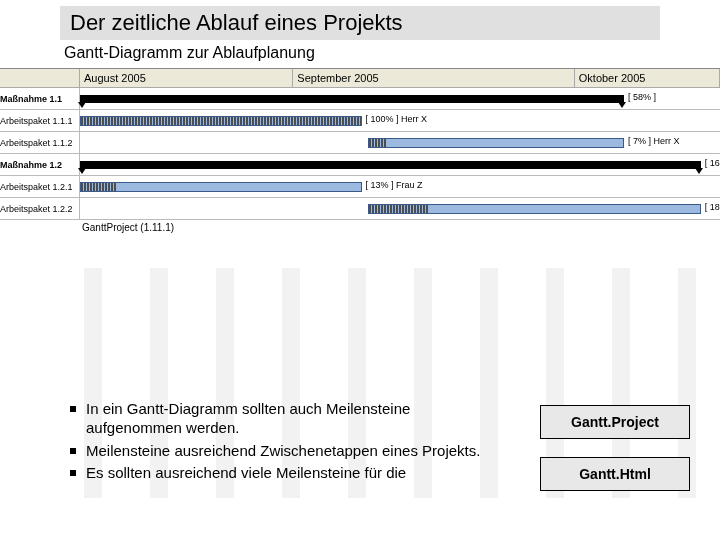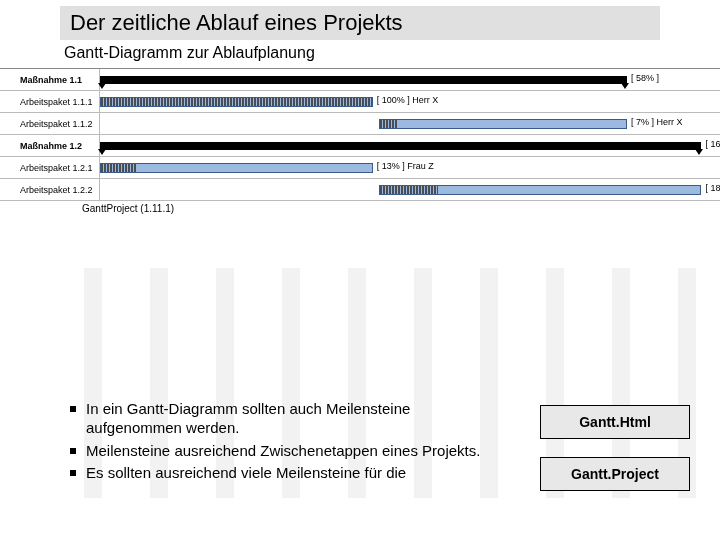--- a/index.html
+++ b/index.html
@@ -62,21 +62,20 @@
     border-bottom: 1px solid #bbb;
     position: relative;
   }
   .task-label {
     width: 80px;
     padding: 3px 0;
     font-size: 9px;
     border-right: 1px solid #bbb;
     display: flex;
     align-items: center;
-    margin-left: 20px;
   }
   .task-label.group { font-weight: bold; }
   .task-area {
     flex: 1;
     position: relative;
     background: #fff;
   }
   .bar-group {
     position: absolute;
     height: 8px;
@@ -167,20 +166,26 @@
     color: #000;
   }
 </style>
 </head>
 <body>
 
 <div class="title-bar">Der zeitliche Ablauf eines Projekts</div>
 <div class="subtitle">Gantt-Diagramm zur Ablaufplanung</div>
 
 <div class="gantt">
+  <div class="month-row">
+    <div class="lead"></div>
+  <div class="month-cell" style="flex: 3 1 0%;">August 2005</div>
+      <div class="month-cell" style="flex: 4 1 0%;">September 2005</div>
+      <div class="month-cell" style="flex: 2 1 0%;">Oktober 2005</div>
+    </div>
 <div class="task-row">
       <div class="task-label group">Maßnahme 1.1</div>
       <div class="task-area">
         <div class="bar-group" style="left: 0%; width: 85%;"></div>
         <div class="bar-caption" style="left: calc(85% + 4px);">[ 58% ]</div>
       </div>
     </div>
     <div class="task-row">
       <div class="task-label">Arbeitspaket 1.1.1</div>
       <div class="task-area">
@@ -240,15 +245,15 @@
     <div></div>
 </div>
 
 <ul class="bullets">
     <li>In ein Gantt-Diagramm sollten auch Meilensteine aufgenommen werden.</li>
     <li>Meilensteine ausreichend Zwischenetappen eines Projekts.</li>
     <li>Es sollten ausreichend viele Meilensteine für die</li>
   </ul>
 
 <div class="side-links">
+    <a class="lnk" href="#">Gantt.Project</a>
     <a class="lnk" href="#">Gantt.Html</a>
-    <a class="lnk" href="#">Gantt.Project</a>
   </div>
 
 </body></html>

